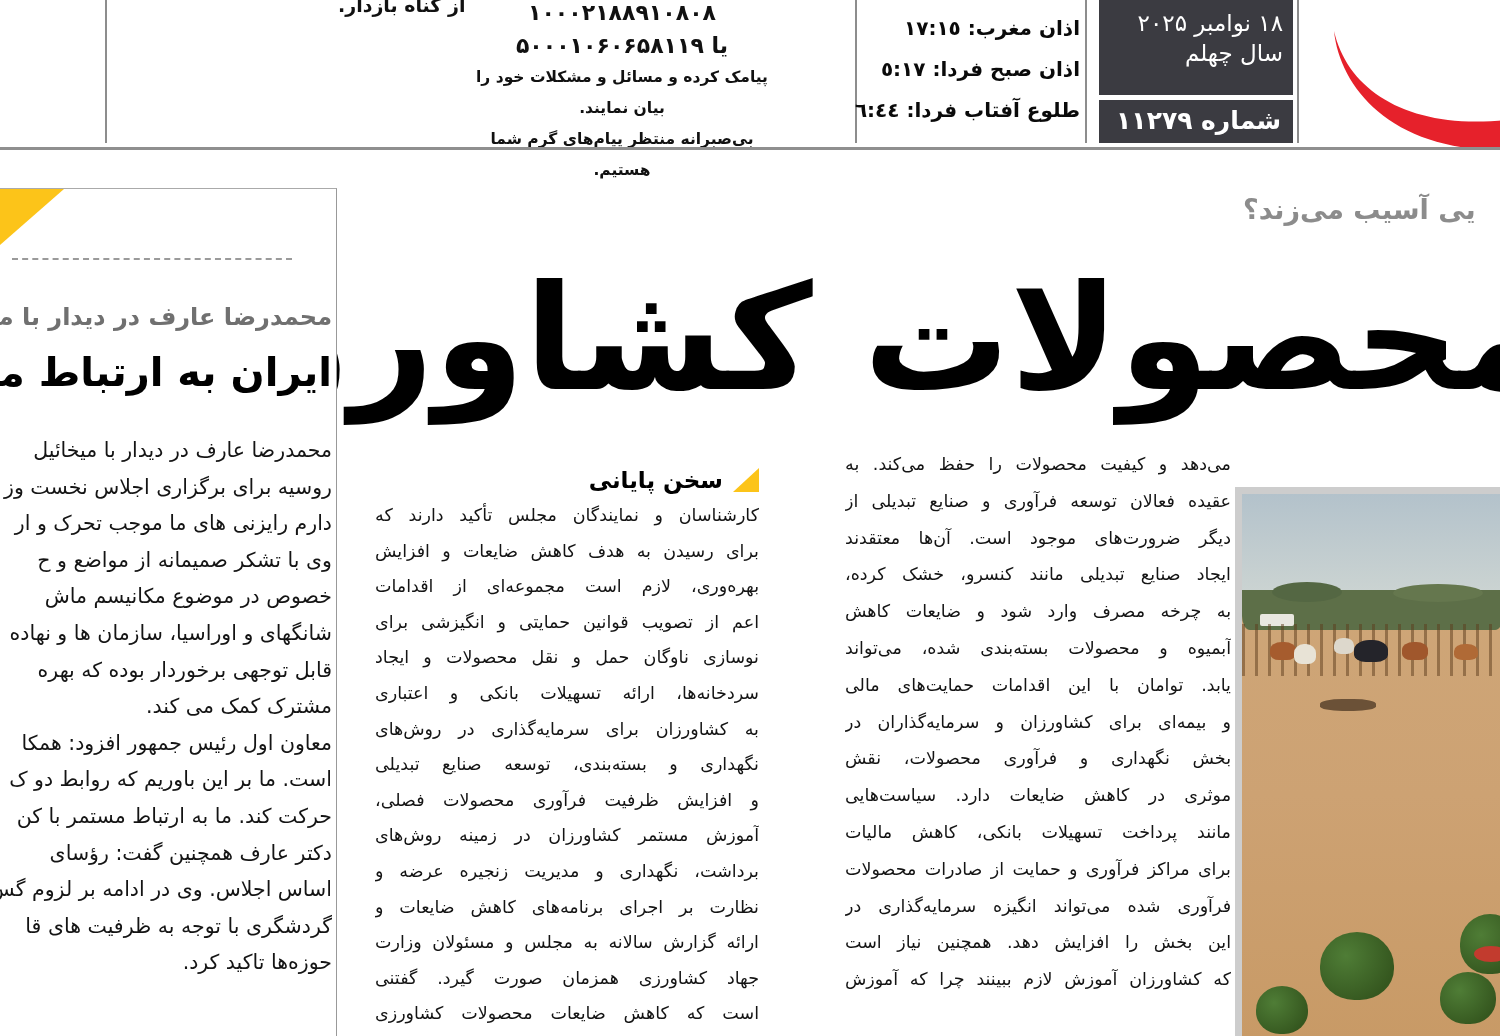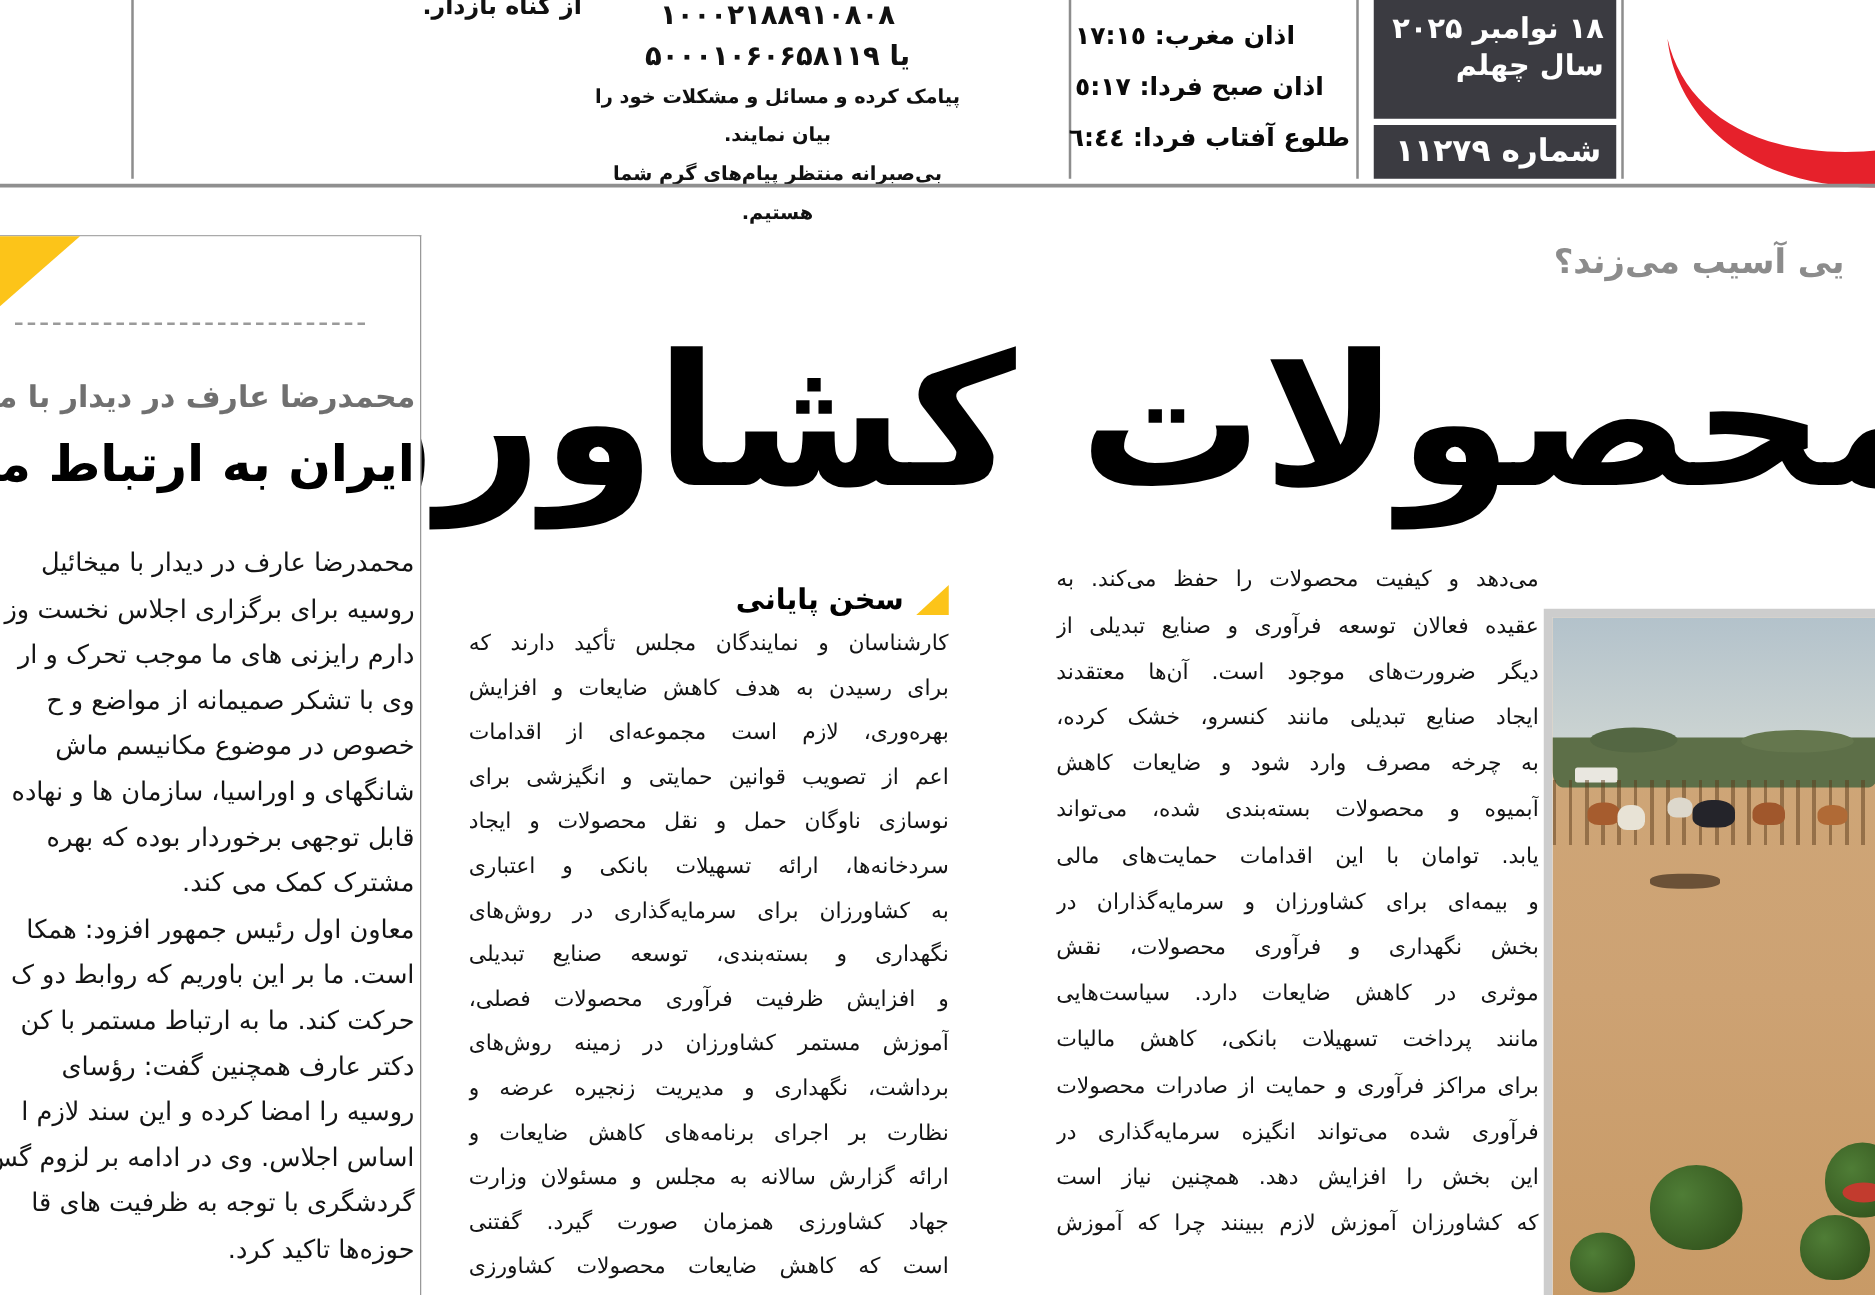--- a/index.html
+++ b/index.html
@@ -10,25 +10,25 @@
   .nowrap { white-space:nowrap; }
   .b { font-weight:bold; }
 
   
   .vrule { position:absolute; top:0; height:143px; width:1.5px; background:#8d8d8d; }
   #moral-note { left:338px; top:-6px; font-size:19px; color:#111; }
   #sms-block { left:473px; top:-4px; width:298px; text-align:center; color:#111; }
   #sms-block .num { font-size:22px; line-height:33px; letter-spacing:1px; }
   #sms-block .sent { font-size:15.5px; line-height:31px; }
   #prayer-block { left:860px; top:8px; width:220px; text-align:left; direction:rtl; }
-  #prayer-block .pline { font-size:20px; line-height:41px; color:#0a0a0a; font-weight:bold; white-space:nowrap; }
+  #prayer-block .pline { font-size:20px; line-height:41px; color:#0a0a0a; font-weight:bold; white-space:nowrap; text-align:right; }
   .datebox { left:1099px; width:194px; background:#3b3b41; color:#fff; text-align:right;
     direction:rtl; overflow:hidden; }
   #datebox-top { top:-32px; height:127px; padding:40px 10px 0 6px; }
-  #datebox-top .dline { font-size:23px; line-height:30px; font-weight:bold; white-space:nowrap; }
+  #datebox-top .dline { font-size:23px; line-height:30px; font-weight:normal; white-space:nowrap; }
   #datebox-issue { top:100px; height:43px; font-size:25px; line-height:42px; font-weight:bold; padding:0 12px 0 6px; }
   #hrule { left:0; top:147px; width:1500px; height:3px; background:#8f8f8f; }
 
   
   #lead-kicker { left:1243px; top:194px; font-size:27px; color:#8c8c8c; font-weight:bold; white-space:nowrap; }
   #headline-clip { left:305px; right:-50px; top:236px; height:215px; overflow:hidden; }
   #headline-clip .htext { direction:rtl; white-space:nowrap; text-align:right;
     font-size:146px; line-height:205px; font-weight:bold; color:#000; letter-spacing:-2px; }
 
   
@@ -133,21 +133,20 @@
     <div class="cline">دارم رایزنی های ما موجب تحرک و ار</div>
     <div class="cline">وی با تشکر صمیمانه از مواضع و ح</div>
     <div class="cline">خصوص در موضوع مکانیسم ماش</div>
     <div class="cline">شانگهای و اوراسیا، سازمان ها و نهاده</div>
     <div class="cline">قابل توجهی برخوردار بوده که بهره</div>
     <div class="cline">مشترک کمک می کند.</div>
     <div class="cline">معاون اول رئیس جمهور افزود: همکا</div>
     <div class="cline">است. ما بر این باوریم که روابط دو ک</div>
     <div class="cline">حرکت کند. ما به ارتباط مستمر با کن</div>
     <div class="cline">دکتر عارف همچنین گفت: رؤسای</div>
-    <div class="cline">روسیه را امضا کرده و این سند لازم ا</div>
     <div class="cline">اساس اجلاس. وی در ادامه بر لزوم گس</div>
     <div class="cline">گردشگری با توجه به ظرفیت های قا</div>
     <div class="cline">حوزه‌ها تاکید کرد.</div>
   </div>
 
 <div class="abs bodycol" id="colA">
   <div id="colA-header">
     <span class="marker"></span>
     <span class="htitle">سخن پایانی</span>
   </div>

